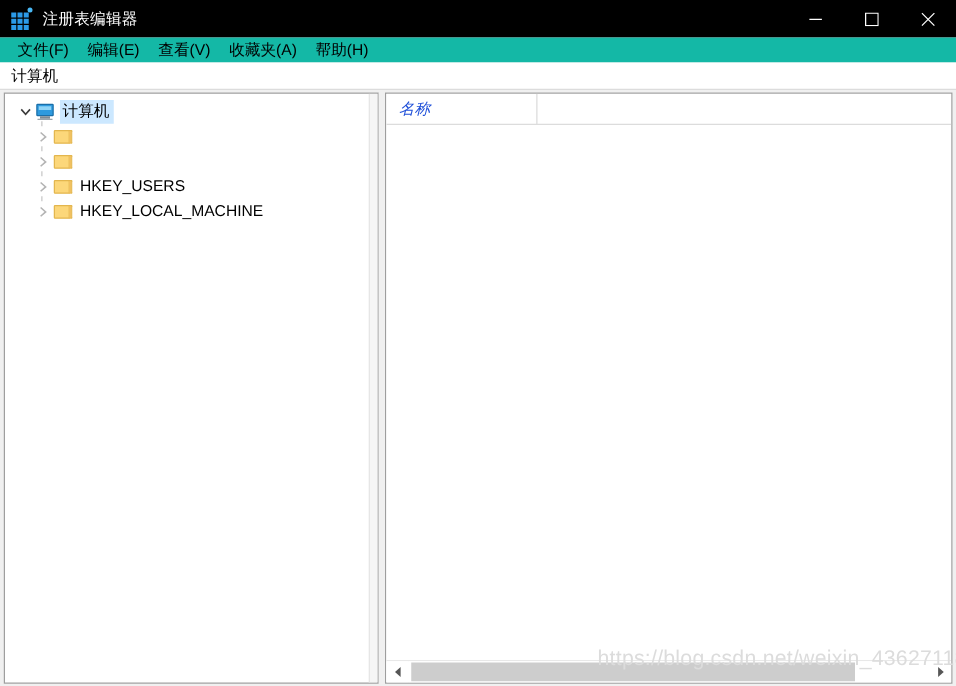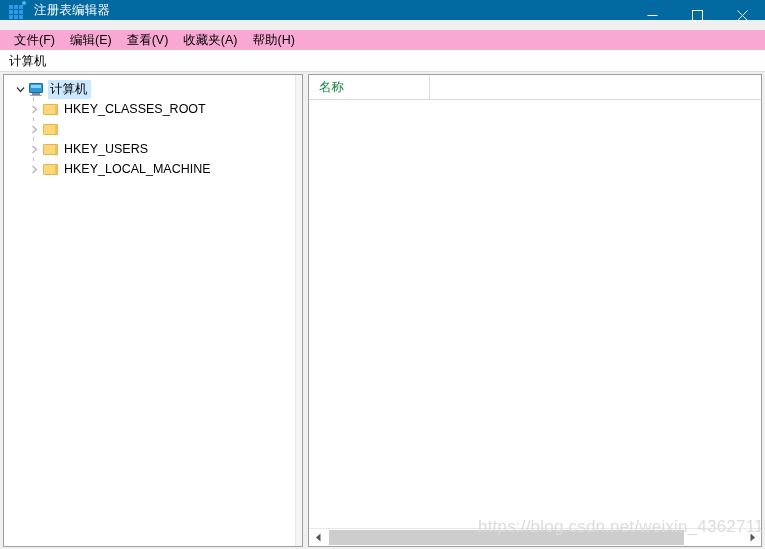--- a/index.html
+++ b/index.html
@@ -17,22 +17,22 @@
     width: 765px;
     height: 549px;
     background: #f0f0f0;
     overflow: hidden;
   }
 
   
   .titlebar {
     position: absolute;
     left: 0; top: 0;
-    width: 765px; height: 20px;
-    background: #0369a1;
+    width: 765px; height: 30px;
+    background: #000000;
     display: flex;
     align-items: center;
   }
   .title-icon {
     width: 16px; height: 16px;
     margin-left: 9px;
     position: relative;
     flex: 0 0 auto;
   }
   .title-icon .sq {
@@ -65,21 +65,21 @@
     display: flex; align-items: center; justify-content: center;
     color: #ffffff;
   }
   .wc svg { display: block; }
 
   
   .menubar {
     position: absolute;
     left: 0; top: 30px;
     width: 765px; height: 20px;
-    background: #f9a8d4;
+    background: #14b8a6;
     display: flex;
     align-items: center;
     padding-left: 7px;
   }
   .menu-item {
     font-size: 12.5px;
     color: #000000;
     padding: 2px 8px 2px 7px;
     white-space: nowrap;
     line-height: 16px;
@@ -237,26 +237,27 @@
   .colheader {
     position: absolute;
     left: 0; top: 0;
     width: 100%; height: 25px;
     background: #ffffff;
     border-bottom: 1px solid #dcdcdc;
     display: flex;
   }
   .col {
     font-size: 12.5px;
-    color: #15803d;
+    color: #1d4ed8;
     padding: 4px 0 0 10px;
     height: 25px;
     border-right: 1px solid #dcdcdc;
     white-space: nowrap;
     line-height: 17px;
+    font-style: italic;
   }
   .col.last { border-right: none; }
   .listbody {
     position: absolute;
     left: 0; top: 25px;
     right: 0; bottom: 18px;
     background: #ffffff;
   }
   .hscroll {
     position: absolute;
@@ -374,21 +375,20 @@
           <span class="dotline" style="top:-2px;"></span>
           <span class="twisty">
             <svg width="9" height="9" viewBox="0 0 9 9" aria-hidden="true">
               <polyline points="2.5,1 6.5,4.5 2.5,8" fill="none" stroke="#b4b4b4" stroke-width="1.3"></polyline>
             </svg>
           </span>
           <span class="ico ico-folder">
             <span class="fbody"></span>
               <span class="fold"></span>
           </span>
-          <span class="node-label">HKEY_CLASSES_ROOT</span>
         </div>
 
         <div class="tree-row child">
           <span class="dotline" style="top:-2px;"></span>
           <span class="twisty">
             <svg width="9" height="9" viewBox="0 0 9 9" aria-hidden="true">
               <polyline points="2.5,1 6.5,4.5 2.5,8" fill="none" stroke="#b4b4b4" stroke-width="1.3"></polyline>
             </svg>
           </span>
           <span class="ico ico-folder">

